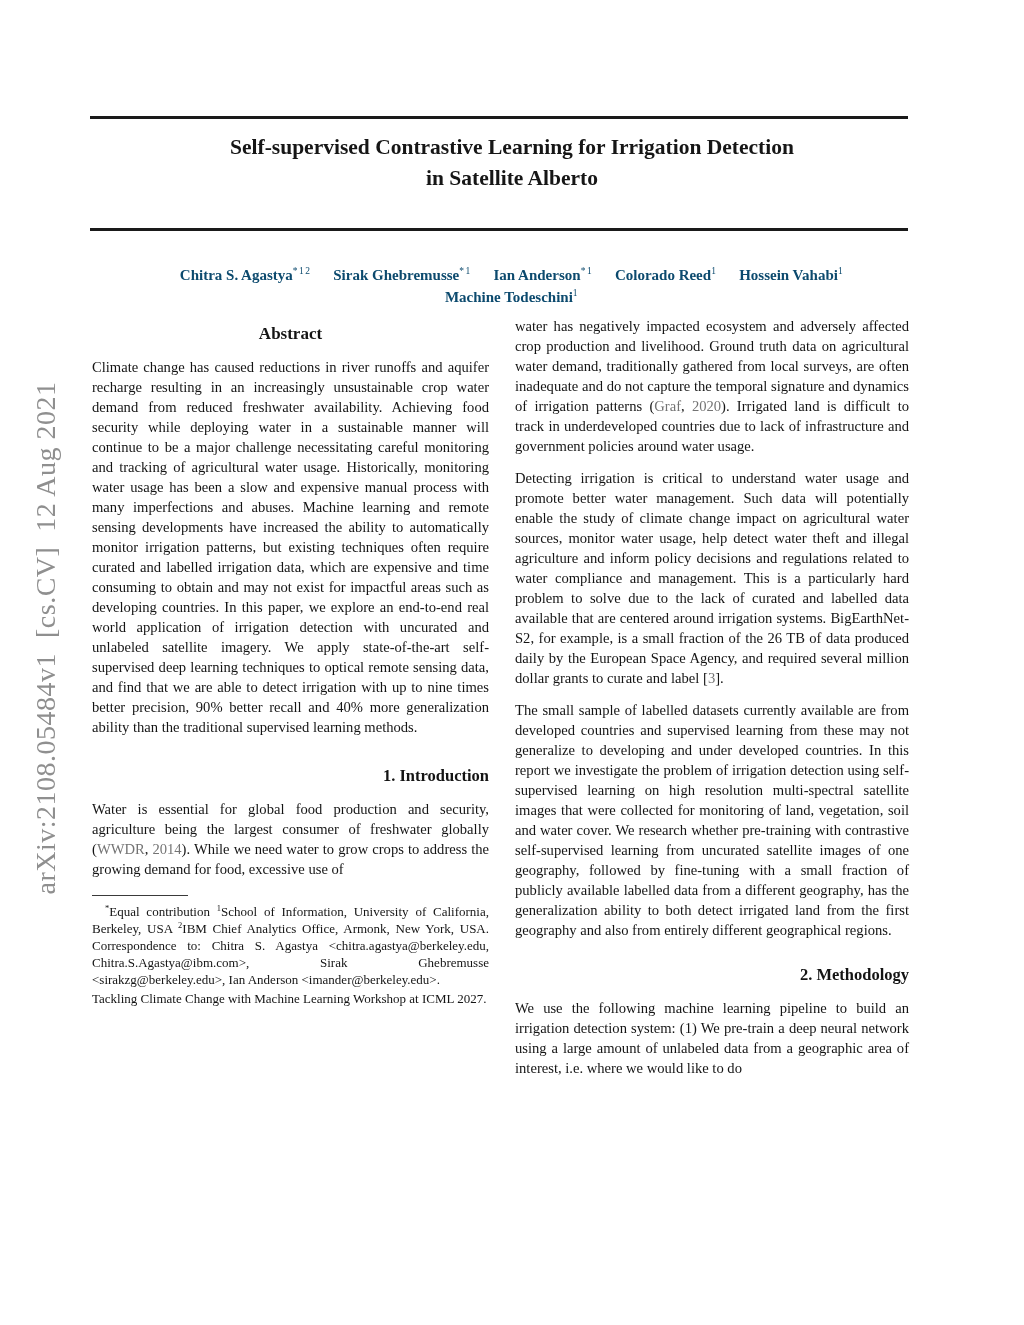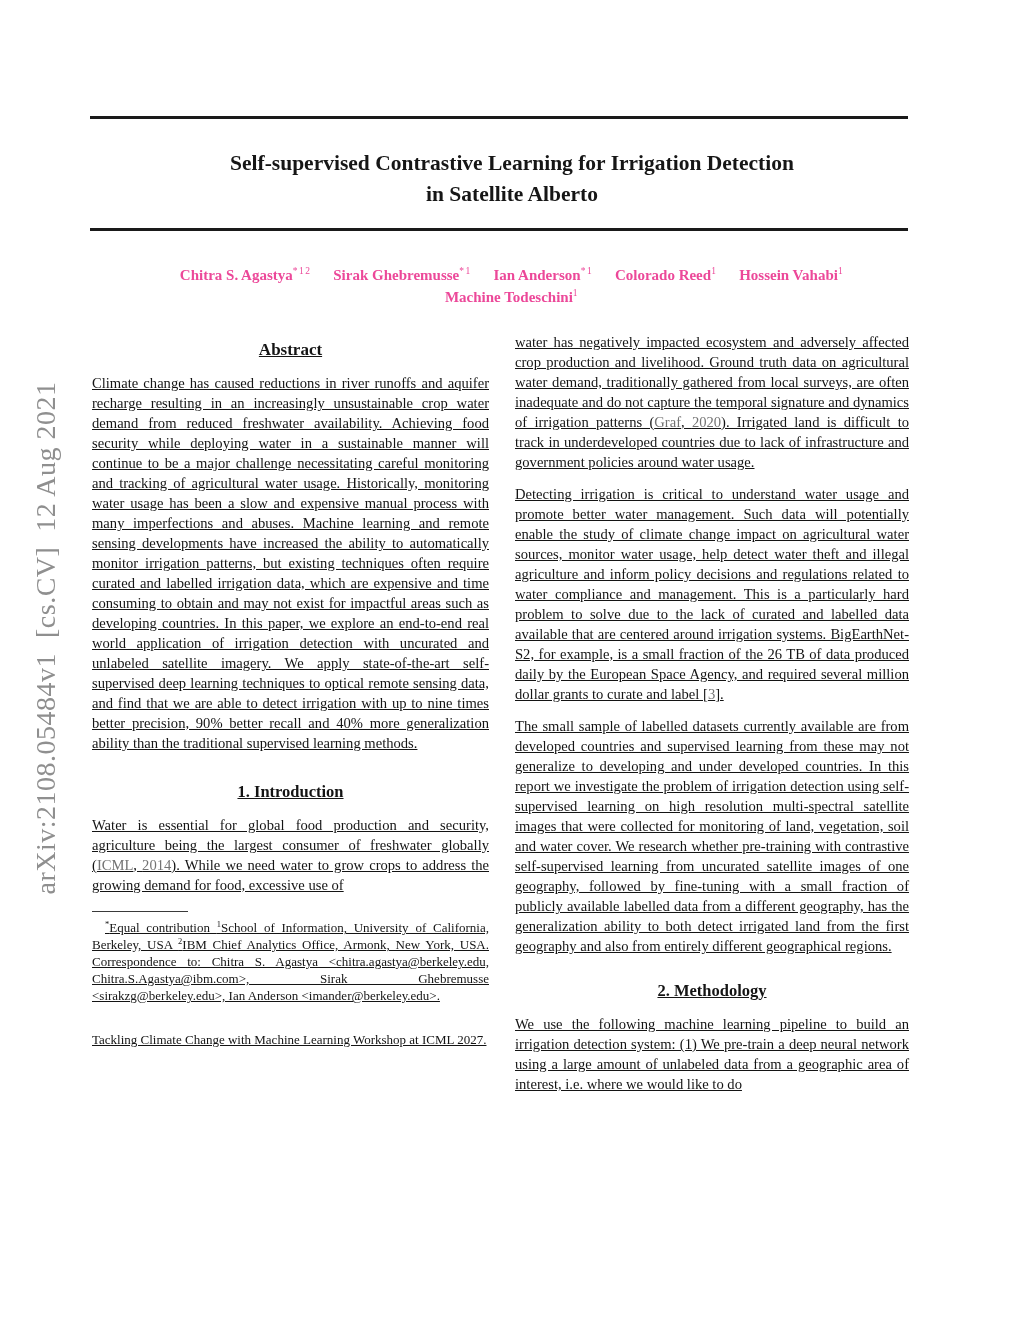--- a/index.html
+++ b/index.html
@@ -27,70 +27,69 @@
   .rule {
     position: absolute;
     left: 90px; width: 818px; height: 3px;
     background: #1a1a1a;
   }
   .rule-top { top: 116px; }
   .rule-bottom { top: 228px; }
 
   .title {
     position: absolute;
-    left: 0; top: 148px; width: 100%;
+    left: 0; top: 132px; width: 100%;
     text-align: center;
     font-size: 21.5px; font-weight: bold;
     line-height: 31px;
     color: #161616;
   }
 
   .authors {
     position: absolute;
     left: 0; top: 264px; width: 100%;
     text-align: center;
     font-size: 15px; font-weight: bold;
     line-height: 22px;
-    color: #ec4899;
+    color: #0c4a6e;
   }
   .author { margin: 0 9px; white-space: nowrap; }
   .authors sup { font-size: 9.5px; font-weight: normal; letter-spacing: 1.5px; vertical-align: super; line-height: 0; }
 
   .col {
-    position: absolute; top: 332px;
+    position: absolute; top: 316px;
     text-align: justify;
     font-size: 14.6px;
     line-height: 20px;
-    text-decoration: underline;
   }
   .col-left  { left: 92px;  width: 397px; }
   .col-right { left: 515px; width: 394px; }
 
   .abstract-heading {
     text-align: center;
     font-size: 17px; font-weight: bold;
     margin: 8px 0 13px 0;
   }
   .abstract-body { margin: 0 33px; }
 
   .section-heading {
-    text-align: center;
+    text-align: right;
     font-size: 16.5px; font-weight: bold;
     margin: 29px 0 13px 0;
   }
   .col-right .section-heading { margin-top: 25px; }
 
   p.body { margin: 0 0 12px 0; }
   p.body:last-child { margin-bottom: 16px; }
 
   .cite { color: #737373; }
 
   .footnote { margin-top: 16px; font-size: 13px; line-height: 17px; }
   .footnote-rule { width: 96px; height: 1px; background: #3a3a3a; margin-bottom: 7px; }
-  .footnote-text { text-indent: 13px; margin-bottom: 27px; }
+  .footnote-text { text-indent: 13px; margin-bottom: 2px; }
   .workshop-note { text-indent: 0; }
   sup { font-size: 0.65em; vertical-align: super; line-height: 0; }
 </style>
 </head>
 <body>
 
 <div class="page">
 
   <div class="watermark">arXiv:2108.05484v1  [cs.CV]  12 Aug 2021</div>
 
@@ -114,21 +113,21 @@
     <div>
       <span class="author"><span>Machine Todeschini</span><sup>1</sup></span>
     </div>
   </div>
 
   <div class="col col-left">
     <div class="abstract-heading">Abstract</div>
     <p class="body abstract-body">Climate change has caused reductions in river runoffs and aquifer recharge resulting in an increasingly unsustainable crop water demand from reduced freshwater availability. Achieving food security while deploying water in a sustainable manner will continue to be a major challenge necessitating careful monitoring and tracking of agricultural water usage. Historically, monitoring water usage has been a slow and expensive manual process with many imperfections and abuses. Machine learning and remote sensing developments have increased the ability to automatically monitor irrigation patterns, but existing techniques often require curated and labelled irrigation data, which are expensive and time consuming to obtain and may not exist for impactful areas such as developing countries. In this paper, we explore an end-to-end real world application of irrigation detection with uncurated and unlabeled satellite imagery. We apply state-of-the-art self-supervised deep learning techniques to optical remote sensing data, and find that we are able to detect irrigation with up to nine times better precision, 90% better recall and 40% more generalization ability than the traditional supervised learning methods.</p>
 
     <div class="section-heading">1. Introduction</div>
-    <p class="body"><span>Water is essential for global food production and security, agriculture being the largest consumer of freshwater globally (</span><span class="cite">ICML</span><span>, </span><span class="cite">2014</span><span>). While we need water to grow crops to address the growing demand for food, excessive use of</span></p>
+    <p class="body"><span>Water is essential for global food production and security, agriculture being the largest consumer of freshwater globally (</span><span class="cite">WWDR</span><span>, </span><span class="cite">2014</span><span>). While we need water to grow crops to address the growing demand for food, excessive use of</span></p>
 
     <div class="footnote">
       <div class="footnote-rule"></div>
       <p class="footnote-text"><sup>*</sup><span>Equal contribution </span><sup>1</sup><span>School of Information, University of California, Berkeley, USA </span><sup>2</sup><span>IBM Chief Analytics Office, Armonk, New York, USA. Correspondence to: Chitra S. Agastya &lt;chitra.agastya@berkeley.edu, Chitra.S.Agastya@ibm.com&gt;, Sirak Ghebremusse &lt;sirakzg@berkeley.edu&gt;, Ian Anderson &lt;imander@berkeley.edu&gt;.</span></p>
       <p class="workshop-note">Tackling Climate Change with Machine Learning Workshop at ICML 2027.</p>
     </div>
   </div>
 
   <div class="col col-right">
     <p class="body"><span>water has negatively impacted ecosystem and adversely affected crop production and livelihood. Ground truth data on agricultural water demand, traditionally gathered from local surveys, are often inadequate and do not capture the temporal signature and dynamics of irrigation patterns (</span><span class="cite">Graf</span><span>, </span><span class="cite">2020</span><span>). Irrigated land is difficult to track in underdeveloped countries due to lack of infrastructure and government policies around water usage.</span></p>

